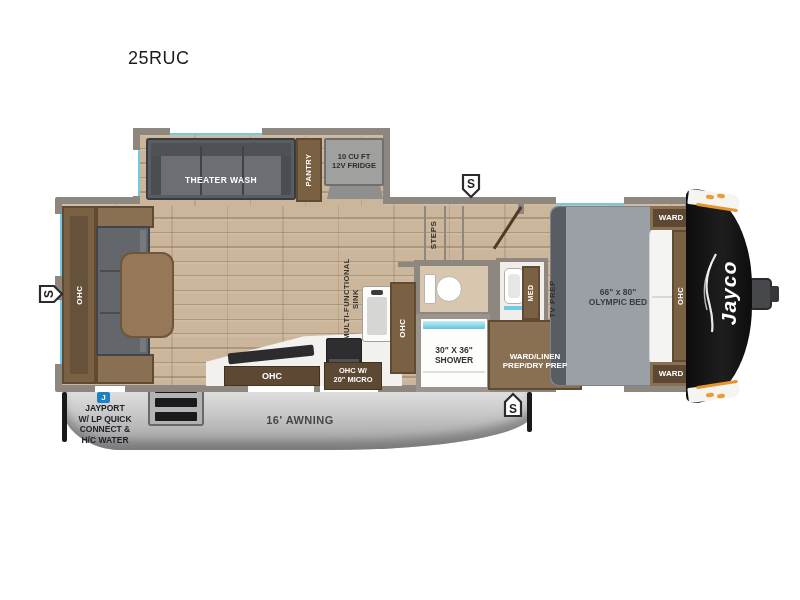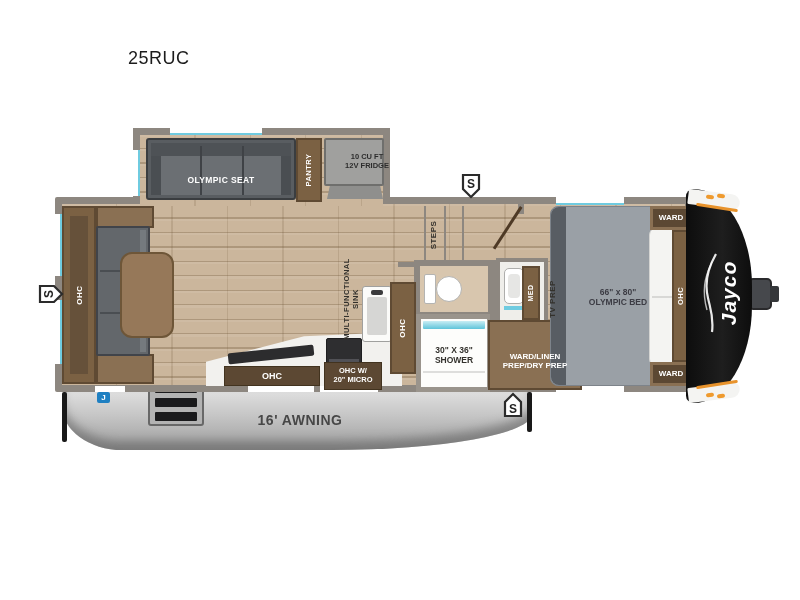--- a/index.html
+++ b/index.html
@@ -33,26 +33,30 @@
 <div class="canvas">
 
   <div class="abs" style="left:128px;top:48px;font-size:18px;font-weight:500;color:#1c1c1c;letter-spacing:.5px;">25RUC</div>
 
   <div class="abs" style="left:62px;top:392px;width:470px;height:58px;z-index:1;
               background:linear-gradient(180deg,#dedede 0%,#c6c6c6 40%,#9d9d9d 100%);
               border-radius:3px 3px 200px 60px / 3px 3px 36px 44px;
               box-shadow:inset 0 -9px 10px rgba(92,92,92,.55);"></div>
   <div class="abs" style="left:62px;top:392px;width:5px;height:50px;background:#191919;border-radius:2px;z-index:2;"></div>
   <div class="abs" style="left:527px;top:392px;width:5px;height:40px;background:#191919;border-radius:2px;z-index:2;"></div>
-  <div class="lbl" style="left:300px;top:420px;font-size:14px;color:#474747;letter-spacing:.5px;z-index:3;">16' AWNING</div>
+  <div class="lbl" style="left:300px;top:420px;font-size:11px;color:#474747;letter-spacing:.5px;z-index:3;">16' AWNING</div>
 
   <div class="abs" style="left:97px;top:392px;width:13px;height:11px;background:#1f80c2;border-radius:2px;z-index:3;
               display:flex;align-items:center;justify-content:center;">
     <span style="color:#fff;font-size:8px;font-weight:bold;">J</span>
   </div>
+  <div class="lbl" style="left:105px;top:424px;font-size:8.5px;color:#20202a;line-height:1.25;z-index:3;">JAYPORT
+W/ LP QUICK
+CONNECT &amp;
+H/C WATER</div>
 
   <div class="abs" style="left:148px;top:378px;width:56px;height:48px;background:#b3b3b3;border:2px solid #686868;border-radius:3px;z-index:3;">
     <div class="abs" style="left:5px;top:4px;width:42px;height:9px;background:#1a1a1c;border-radius:1px;"></div>
     <div class="abs" style="left:5px;top:18px;width:42px;height:9px;background:#1a1a1c;border-radius:1px;"></div>
     <div class="abs" style="left:5px;top:32px;width:42px;height:9px;background:#1a1a1c;border-radius:1px;"></div>
   </div>
 
   <div class="abs" style="left:748px;top:278px;width:24px;height:32px;background:#46484c;border:2px solid #2a2a2c;border-radius:5px;z-index:4;"></div>
   <div class="abs" style="left:770px;top:286px;width:9px;height:16px;background:#35373a;border-radius:2px;z-index:4;"></div>
 
@@ -65,29 +69,29 @@
   <div class="win tealR" style="left:133px;top:150px;width:7px;height:46px;z-index:7;"></div>
 
   <div class="abs" style="left:146px;top:138px;width:150px;height:62px;background:#595d61;border:2px solid #3a3d40;border-radius:3px;z-index:7;">
     <div class="abs" style="left:3px;top:3px;width:140px;height:13px;background:#4e5256;"></div>
     <div class="abs" style="left:13px;top:16px;width:120px;height:39px;background:#6b6f73;"></div>
     <div class="abs" style="left:3px;top:16px;width:10px;height:39px;background:#4a4e52;"></div>
     <div class="abs" style="left:133px;top:16px;width:10px;height:39px;background:#4a4e52;"></div>
     <div class="abs" style="left:52px;top:6px;width:2px;height:49px;background:#3f4246;"></div>
     <div class="abs" style="left:94px;top:6px;width:2px;height:49px;background:#3f4246;"></div>
   </div>
-  <div class="lbl" style="left:221px;top:180px;font-size:8.5px;color:#fff;letter-spacing:.4px;z-index:8;">OLYMPIC SEAT</div>
+  <div class="lbl" style="left:221px;top:180px;font-size:8.5px;color:#fff;letter-spacing:.4px;z-index:8;">THEATER WASH</div>
 
   <div class="abs cabdark" style="left:296px;top:138px;width:26px;height:64px;z-index:7;"></div>
   <div class="vlbl" style="left:309px;top:170px;font-size:7.5px;color:#fff;z-index:8;">PANTRY</div>
 
   <div class="abs" style="left:324px;top:138px;width:60px;height:48px;background:#a0a09e;border:2px solid #6f6f6d;border-radius:2px;z-index:7;"></div>
   <div class="abs" style="left:327px;top:186px;width:56px;height:13px;background:#8f8f8d;z-index:7;
               clip-path:polygon(5% 0,95% 0,100% 100%,0 100%);"></div>
-  <div class="lbl" style="left:367px;top:162px;font-size:7.5px;color:#2c2c2c;z-index:8;">10 CU FT
+  <div class="lbl" style="left:354px;top:162px;font-size:7.5px;color:#2c2c2c;z-index:8;">10 CU FT
 12V FRIDGE</div>
 
   <div class="win tealR" style="left:55px;top:214px;width:7px;height:62px;z-index:6;"></div>
   <div class="win tealR" style="left:55px;top:300px;width:7px;height:64px;z-index:6;"></div>
 
   <div class="abs cabdark" style="left:62px;top:206px;width:34px;height:178px;z-index:6;">
     <div class="abs" style="left:6px;top:8px;width:18px;height:158px;background:#66513a;"></div>
   </div>
   <div class="vlbl" style="left:80px;top:295px;font-size:8px;color:#fff;z-index:8;">OHC</div>
 

